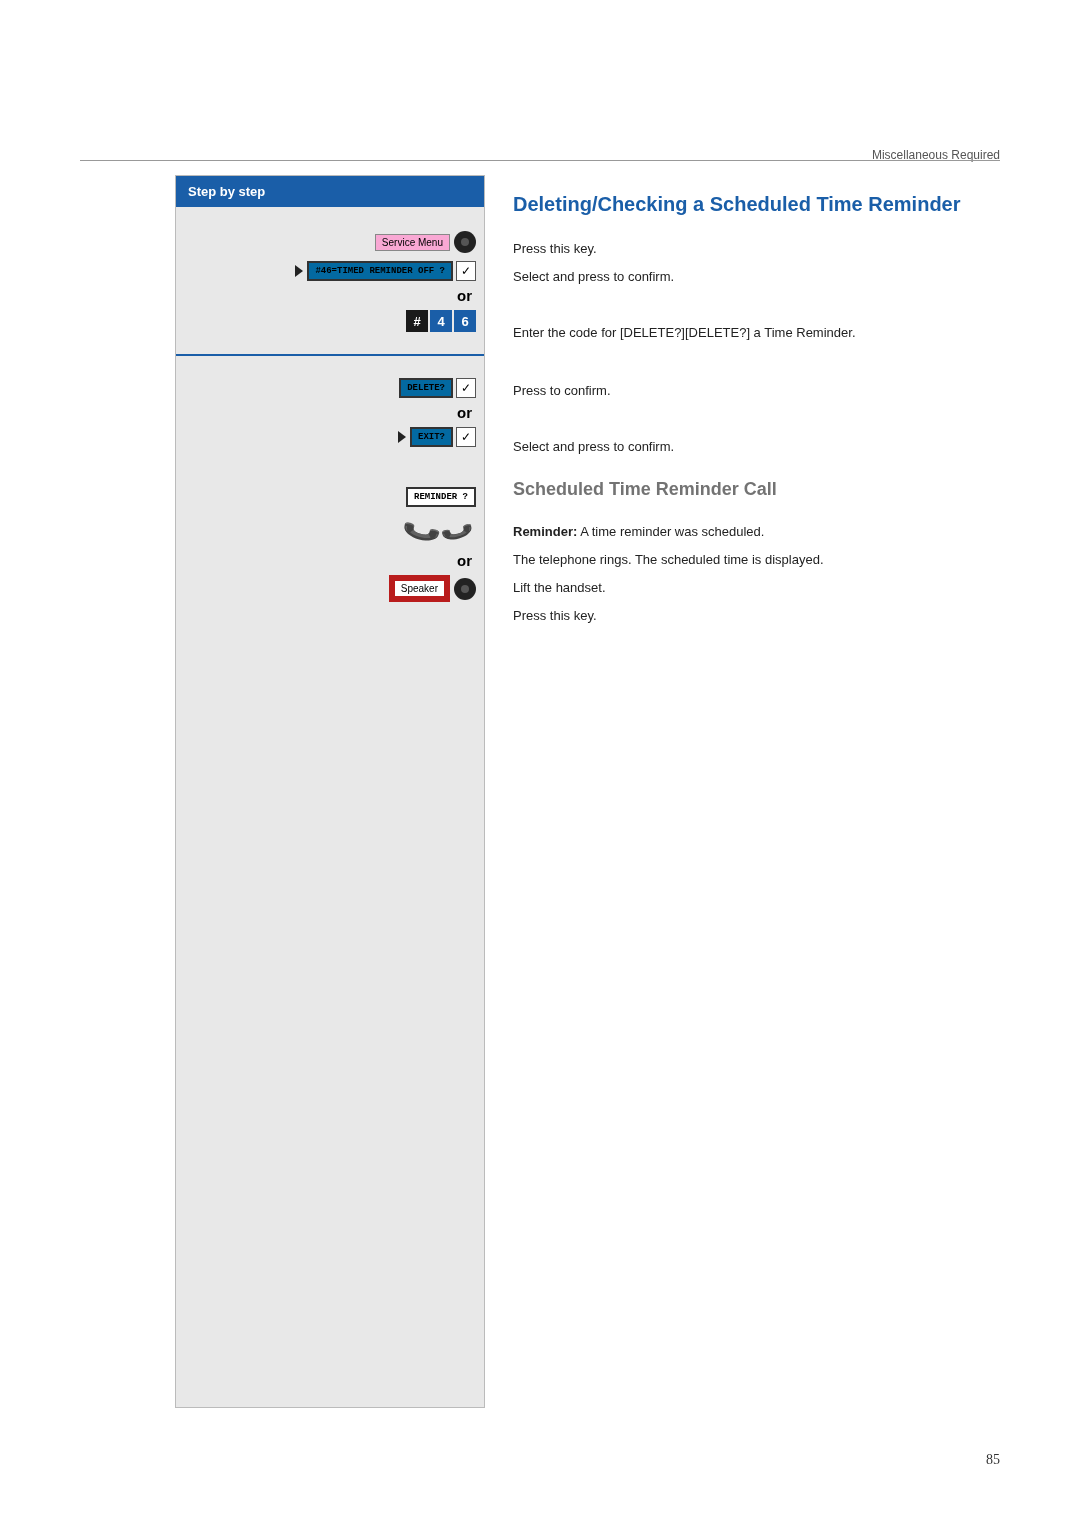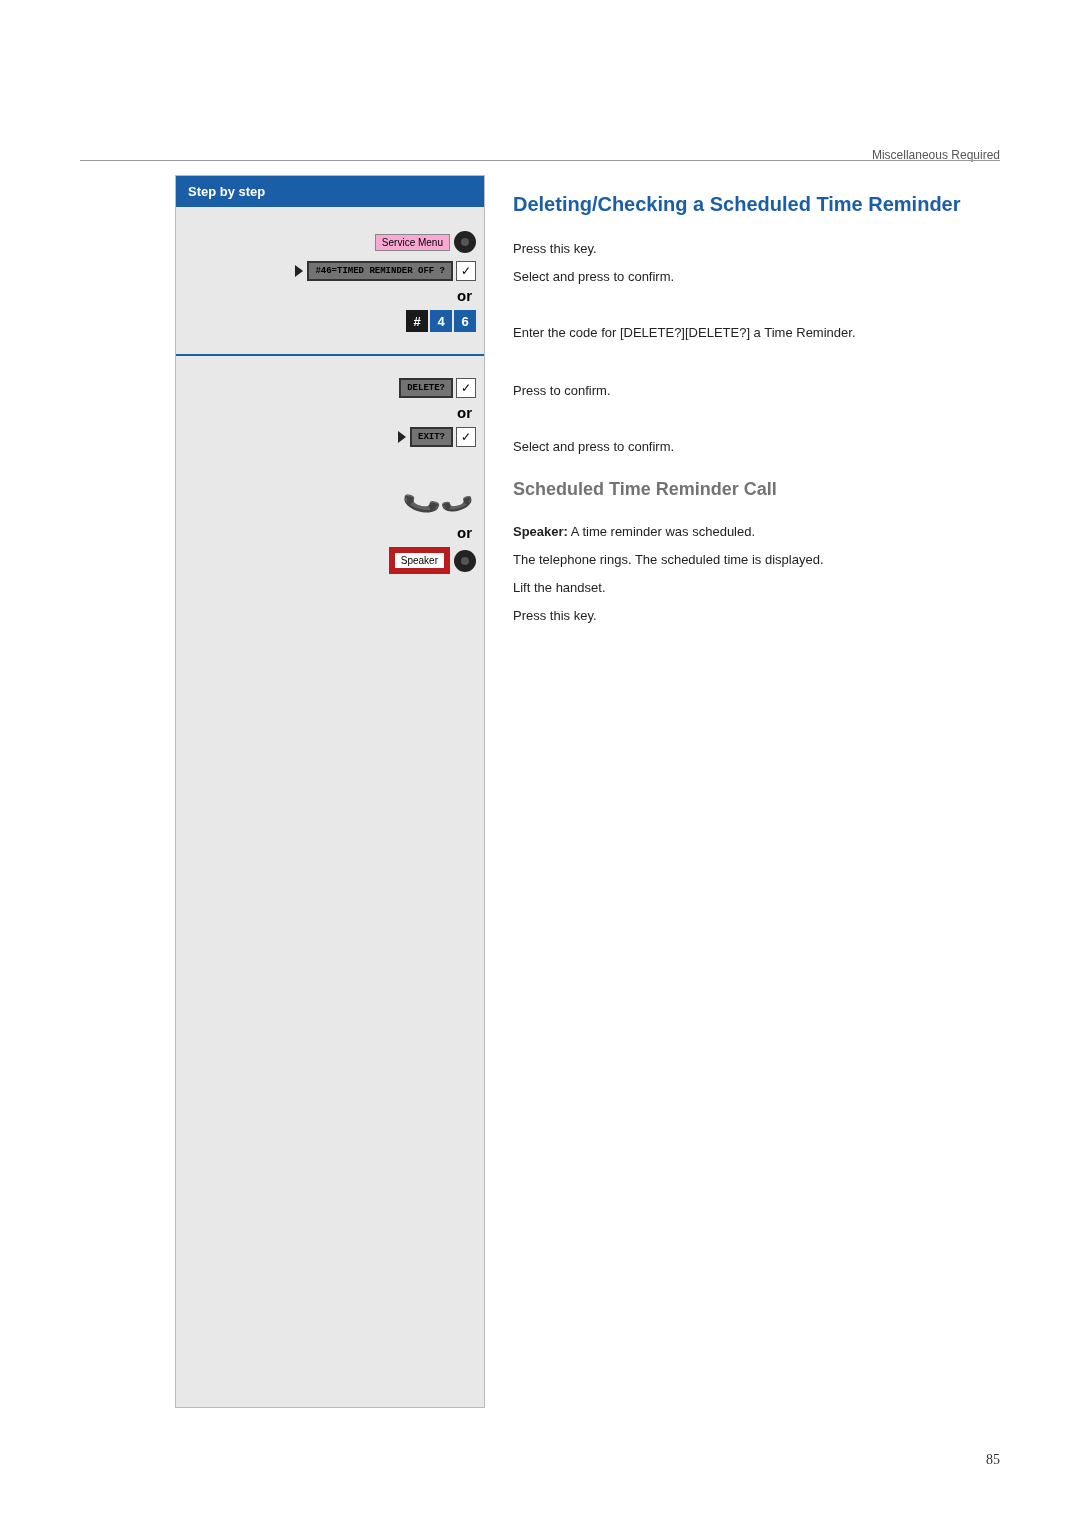--- a/index.html
+++ b/index.html
@@ -112,21 +112,21 @@
       border-top: 6px solid transparent;
       border-bottom: 6px solid transparent;
       border-left: 8px solid #222;
       display: inline-block;
       margin-right: 4px;
       flex-shrink: 0;
     }
 
     .display-box {
       border: 2px solid #333;
-      background: #737373;
+      background: #0369a1;
       font-size: 9px;
       font-family: 'Courier New', monospace;
       font-weight: bold;
       padding: 3px 6px;
       white-space: nowrap;
       display: inline-block;
     }
 
     .checkmark-box {
       border: 1px solid #555;
@@ -297,20 +297,23 @@
     <div class="or-text">or</div>
 
     <div class="menu-item-row">
       <span class="arrow-indicator"></span>
       <span class="display-box">EXIT?</span>
       <span class="checkmark-box">✓</span>
     </div>
 
     <div style="height: 32px;"></div>
 
+    <div class="step-row">
+      <span class="reminder-box">REMINDER ?</span>
+    </div>
 
     <div class="step-row" style="justify-content: flex-end; padding-right: 14px;">
 
       <span style="font-size:26px; display:inline-block; transform: rotate(-30deg); margin-right: 4px;">📞</span>
       <span style="font-size:22px; display:inline-block; transform: scaleX(-1) rotate(-30deg);">📞</span>
     </div>
 
     <div class="or-text">or</div>
 
     <div class="step-row">
@@ -350,21 +353,21 @@
       
     </div>
 
     <div class="desc-row-item">
       <span class="desc-text">Select and press to confirm.</span>
     </div>
 
     <div class="section2-title">Scheduled Time Reminder Call</div>
 
     <div class="desc-row-item">
-      <span class="desc-text"><strong>Speaker:</strong> A time reminder was scheduled.</span>
+      <span class="desc-text"><strong>Reminder:</strong> A time reminder was scheduled.</span>
     </div>
 
     <div class="desc-row-item">
       <span class="desc-text">The telephone rings.  The scheduled time is displayed.</span>
     </div>
 
     <div class="desc-row-item">
       <span class="desc-text">Lift the handset.</span>
     </div>
 

